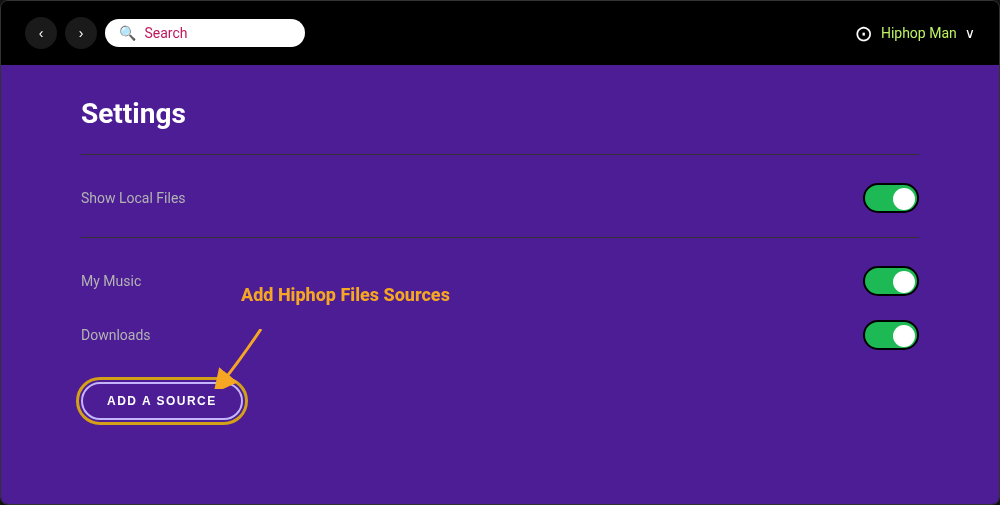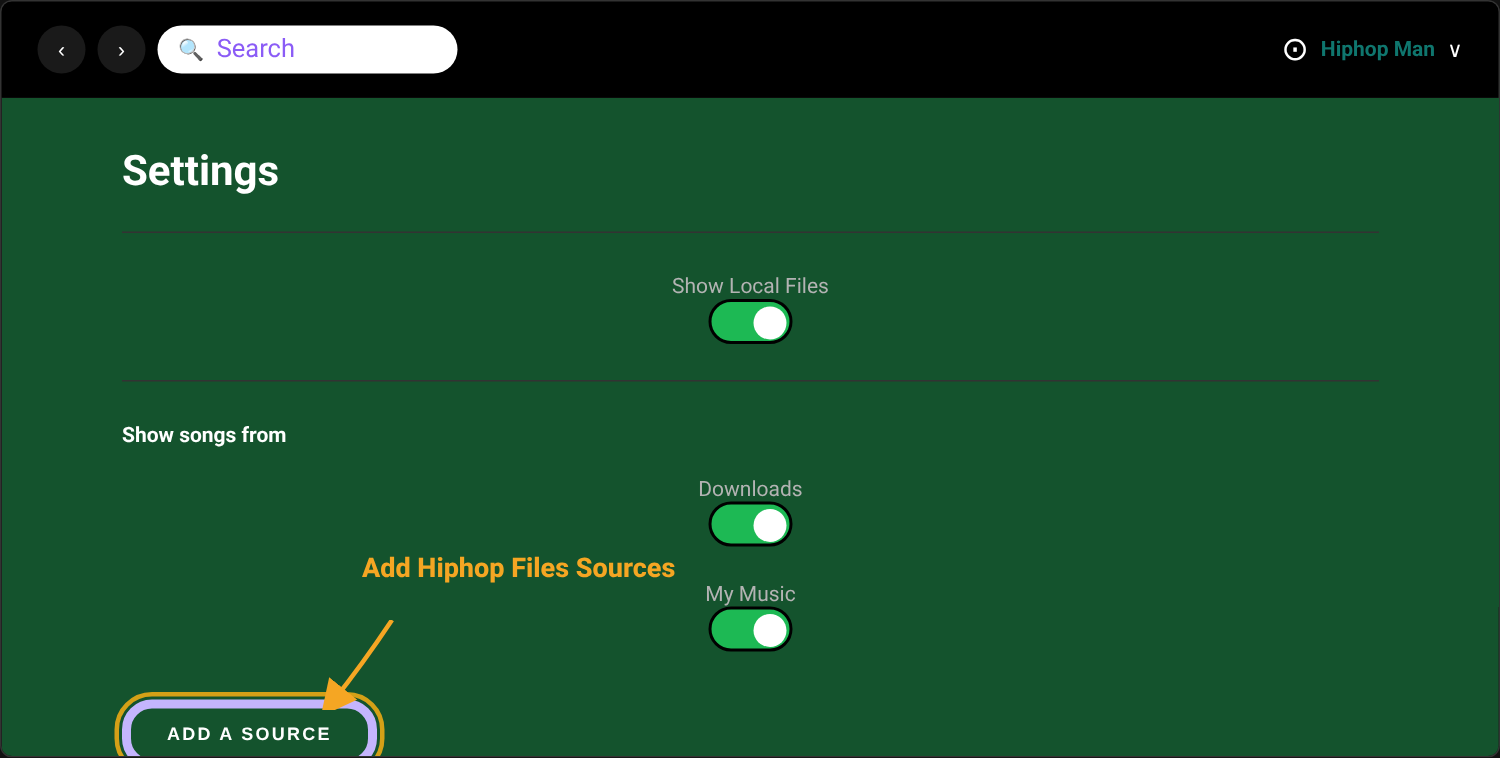--- a/index.html
+++ b/index.html
@@ -65,51 +65,51 @@
       width: 200px;
       cursor: text;
     }
 
     .search-icon-wrap {
       color: #333;
       font-size: 14px;
     }
 
     .search-text {
-      color: #8b5cf6;
-      font-size: 17px;
+      color: #be185d;
+      font-size: 14px;
     }
 
     .user-area {
       display: flex;
       align-items: center;
       gap: 8px;
       cursor: pointer;
     }
 
     .user-avatar-icon {
       color: #fff;
       font-size: 22px;
     }
 
     .user-name {
-      color: #0f766e;
-      font-size: 14px;
-      font-weight: 700;
+      color: #bef264;
+      font-size: 14px;
+      font-weight: 400;
     }
 
     .chevron-icon {
       color: #fff;
       font-size: 14px;
     }
 
     
     .main-content {
       flex: 1;
-      background: #14532d;
+      background: #4c1d95;
       padding: 32px 80px;
       overflow-y: auto;
     }
 
     .page-title {
       font-size: 28px;
       font-weight: 700;
       color: #fff;
       margin-bottom: 24px;
     }
@@ -125,21 +125,20 @@
       font-weight: 700;
       color: #fff;
       margin-bottom: 20px;
     }
 
     .setting-row {
       display: flex;
       align-items: center;
       justify-content: space-between;
       margin-bottom: 24px;
-      flex-direction: column;
     }
 
     .setting-label {
       font-size: 14px;
       color: #b3b3b3;
     }
 
     
     .toggle-switch {
       position: relative;
@@ -188,21 +187,21 @@
     .subsection-title {
       font-size: 14px;
       font-weight: 700;
       color: #fff;
       margin-bottom: 20px;
     }
 
     
     .add-source-btn {
       background: transparent;
-      border: 6px solid #c4b5fd;
+      border: 2px solid #c4b5fd;
       border-radius: 20px;
       color: #fff;
       font-size: 12px;
       font-weight: 700;
       letter-spacing: 1.5px;
       padding: 10px 24px;
       cursor: pointer;
       text-transform: uppercase;
       margin-top: 8px;
       outline: 3px solid #d4a017;
@@ -274,34 +273,33 @@
           <div class="toggle-track on">
             <div class="toggle-thumb on"></div>
           </div>
         </label>
       </div>
     </div>
 
     <div class="divider"></div>
 
     <div class="subsection">
-      <div class="subsection-title">Show songs from</div>
 
       <div class="setting-row">
-        <span class="setting-label">Downloads</span>
+        <span class="setting-label">My Music</span>
         <label class="toggle-switch">
           <input type="checkbox" checked="" style="">
           <div class="toggle-track on">
             <div class="toggle-thumb on"></div>
           </div>
         </label>
       </div>
 
       <div class="setting-row">
-        <span class="setting-label">My Music</span>
+        <span class="setting-label">Downloads</span>
         <label class="toggle-switch">
           <input type="checkbox" checked="" style="">
           <div class="toggle-track on">
             <div class="toggle-thumb on"></div>
           </div>
         </label>
       </div>
 
       <div class="annotation-container">
         <span class="annotation-text">Add Hiphop Files Sources</span>

